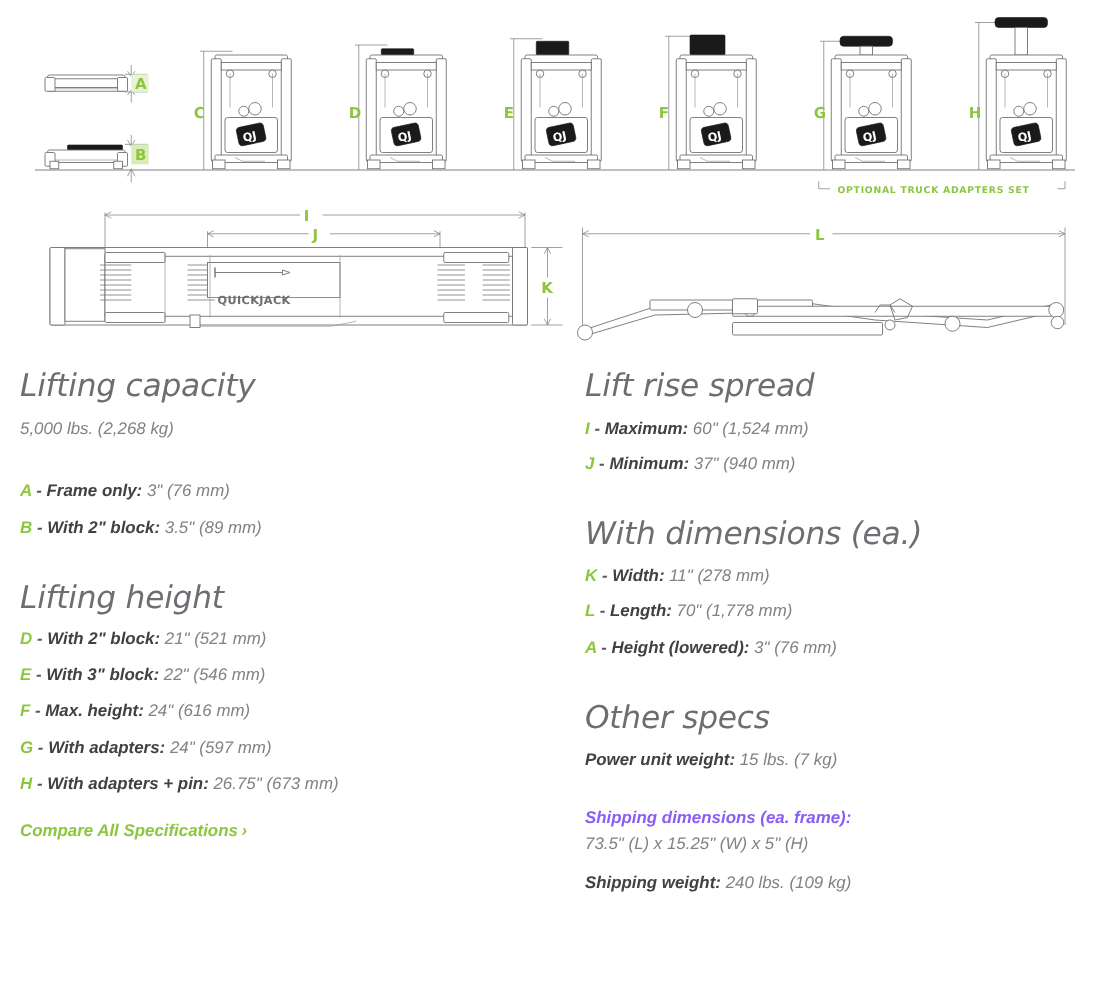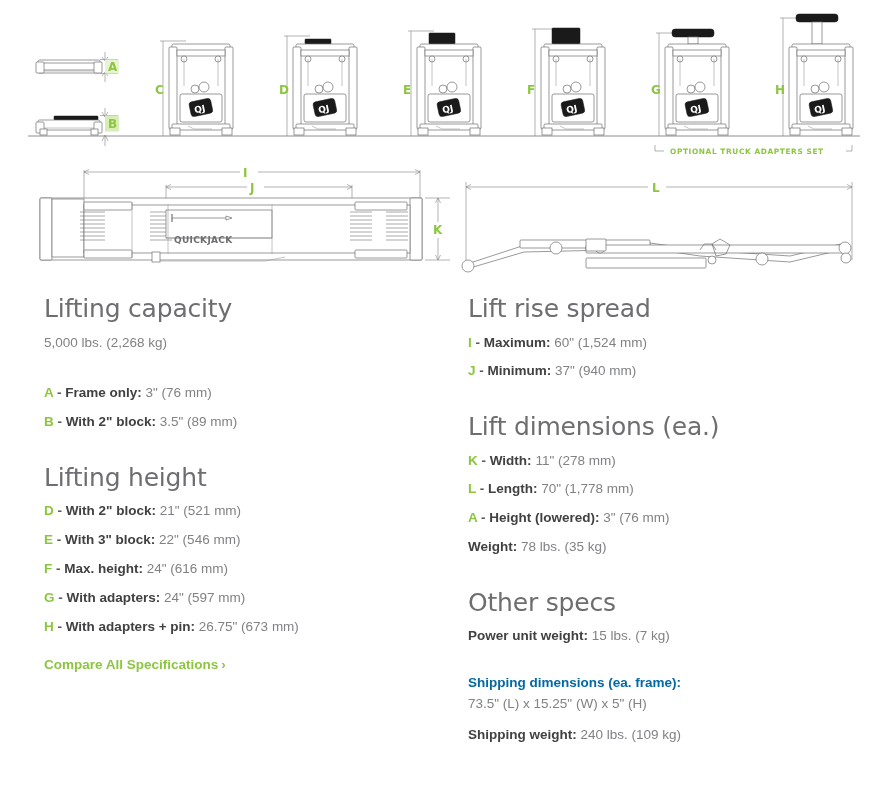--- a/index.html
+++ b/index.html
@@ -17,21 +17,21 @@
   .diagram-wrap { position: relative; width: 885px; height: 285px; }
   .diagram-wrap svg { display: block; }
 
   
   .specs {
     position: absolute;
     top: 295px; left: 0;
     width: 885px; height: 496px;
     display: flex;
   }
-  .col { width: 442px; padding: 0 20px 0 44px; }
+  .col { width: 442px; padding: 0 20px 0 16px; font-style: italic; }
   .col.right { padding-left: 26px; }
 
   h2.sec-title {
     font-family: "DejaVu Sans", sans-serif;
     font-weight: 400;
     color: #6d6e71;
     font-size: 25px;
     line-height: 1.1;
     margin: 0 0 11px 0;
     letter-spacing: -0.2px;
@@ -50,21 +50,21 @@
     color: #8cc63f;
     font-weight: bold;
     font-size: 13.5px;
   }
   .line .dash { color: #58595b; font-weight: bold; }
 
   .plain { font-size: 13.5px; line-height: 1.32; color: #808285; margin: 0 0 11px 0; }
   .plain .key { color: #414042; font-weight: bold; }
 
   .multi { font-size: 13.5px; line-height: 1.55; color: #808285; margin: 0 0 11px 0; }
-  .multi .key { color: #0369a1; font-weight: bold; display: block; margin-top: 28px; }
+  .multi .key { color: #8b5cf6; font-weight: bold; display: block; margin-top: 28px; }
 
   a.compare {
     display: inline-block;
     margin-top: 10px;
     color: #8cc63f;
     font-weight: bold;
     font-size: 13.5px;
     text-decoration: none;
   }
   a.compare .chev { font-weight: bold; margin-left: 3px; }
@@ -467,36 +467,32 @@
         <span class="ltr">I</span><span class="dash"> - </span><span class="key">Maximum:</span>
         <span class="val">60" (1,524 mm)</span>
       </p>
       <p class="line">
         <span class="ltr">J</span><span class="dash"> - </span><span class="key">Minimum:</span>
         <span class="val">37" (940 mm)</span>
       </p>
 
       <div class="spec-gap"></div>
 
-      <h2 class="sec-title">Lift dimensions (ea.)</h2>
+      <h2 class="sec-title">With dimensions (ea.)</h2>
       <p class="line">
         <span class="ltr">K</span><span class="dash"> - </span><span class="key">Width:</span>
         <span class="val">11" (278 mm)</span>
       </p>
       <p class="line">
         <span class="ltr">L</span><span class="dash"> - </span><span class="key">Length:</span>
         <span class="val">70" (1,778 mm)</span>
       </p>
       <p class="line">
         <span class="ltr">A</span><span class="dash"> - </span><span class="key">Height (lowered):</span>
         <span class="val">3" (76 mm)</span>
-      </p>
-      <p class="plain">
-        <span class="key">Weight:</span>
-        <span class="val">78 lbs. (35 kg)</span>
       </p>
 
       <div class="spec-gap"></div>
 
       <h2 class="sec-title">Other specs</h2>
       <p class="plain">
         <span class="key">Power unit weight:</span>
         <span class="val">15 lbs. (7 kg)</span>
       </p>
       <p class="multi">

